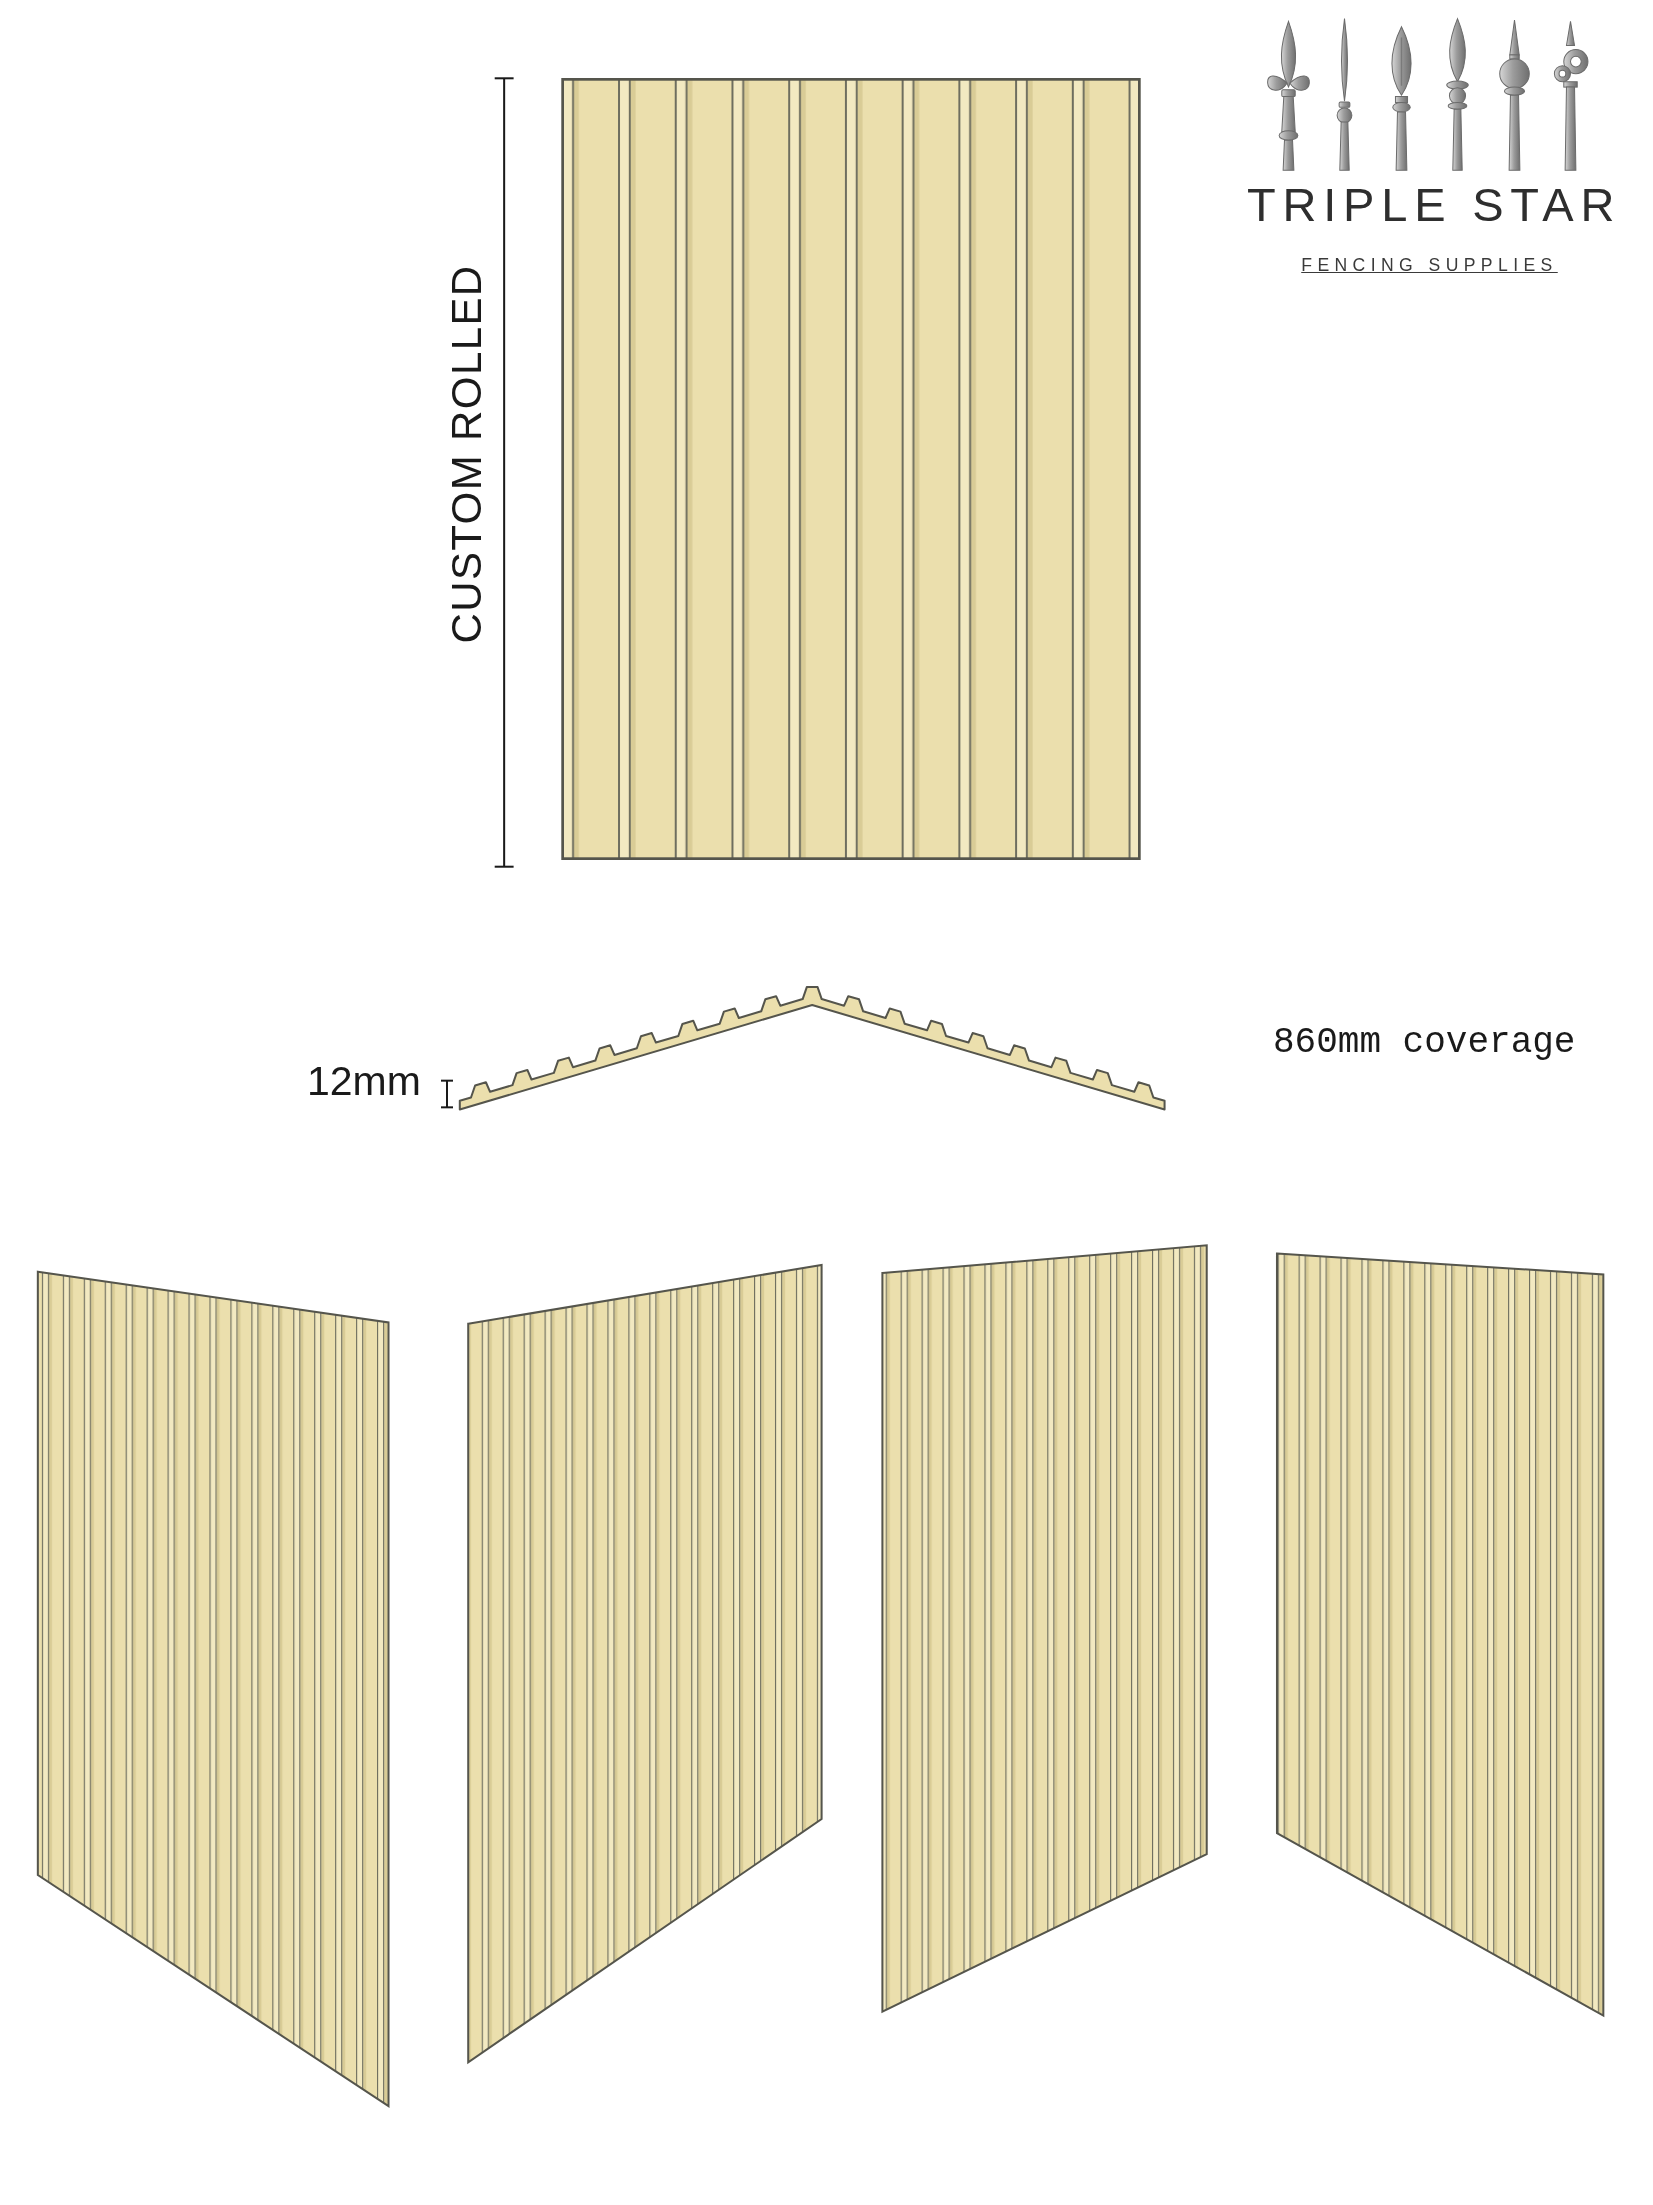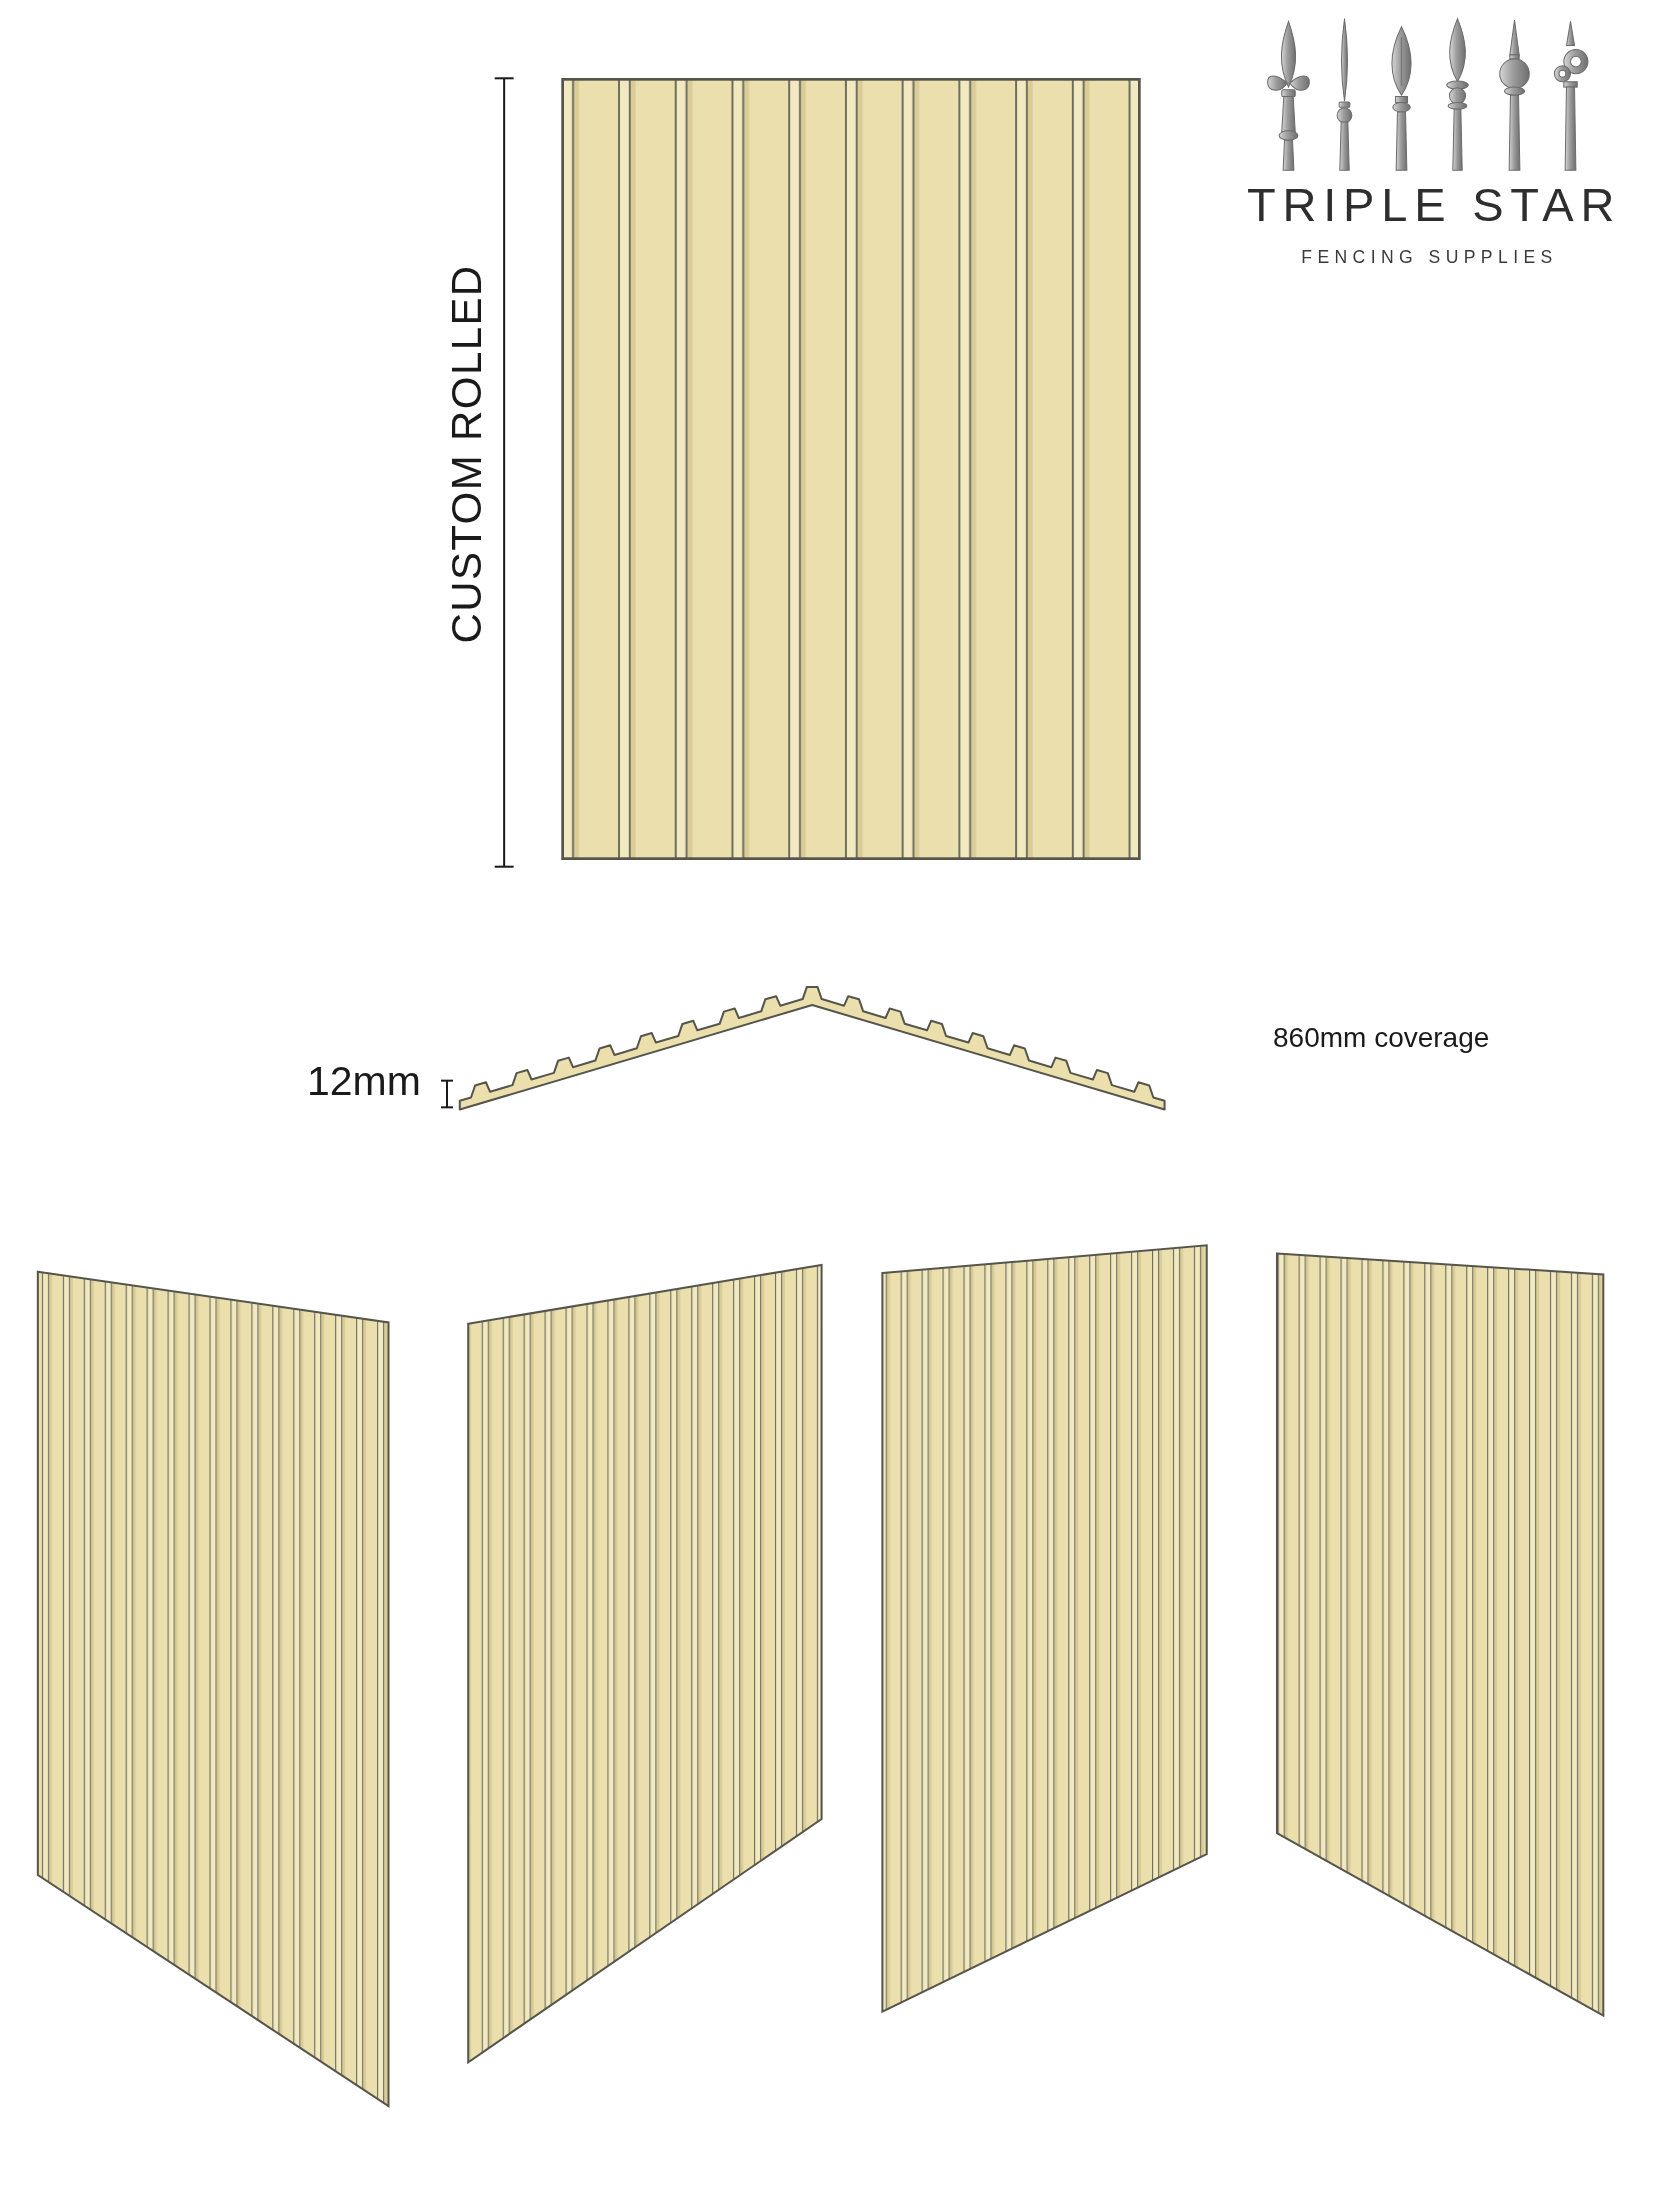--- a/index.html
+++ b/index.html
@@ -7,32 +7,32 @@
   .sheet{position:relative;width:1654px;height:2205px;background:#ffffff;overflow:hidden;}
   .abs{position:absolute;}
 
   
   .custom-rolled-label{
     position:absolute;left:467px;top:454px;
     transform:translate(-50%,-50%) rotate(-90deg);
     white-space:nowrap;font-size:42px;letter-spacing:1.4px;color:#1a1a1a;
   }
   .thickness-label{position:absolute;left:307px;top:1058px;font-size:41px;color:#1a1a1a;}
-  .coverage-label{position:absolute;left:1273px;top:1022px;font-size:28px;color:#1a1a1a;}
+  .coverage-label{position:absolute;left:1273px;top:1022px;font-size:36px;color:#1a1a1a;font-family:Liberation Mono, monospace;}
   .product-code{
     position:absolute;right:62px;top:2107px;
     font-size:62px;letter-spacing:1.4px;color:#000000;white-space:nowrap;
   }
 
   
   .logo{position:absolute;top:13.5px;right:42px;width:365px;text-align:center;}
   .logo-finials{display:flex;justify-content:center;align-items:flex-end;gap:5.4px;height:158px;}
   .finial{display:block;}
   .logo-title{font-size:47px;letter-spacing:6.8px;color:#2e2e2e;margin-top:5px;white-space:nowrap;}
-  .logo-subtitle{font-size:17.6px;letter-spacing:5.4px;color:#3a3a3a;margin-top:15px;white-space:nowrap;}
+  .logo-subtitle{font-size:17.6px;letter-spacing:5.4px;color:#3a3a3a;margin-top:23px;white-space:nowrap;text-decoration:underline;}
 
   svg{display:block;}
 </style>
 </head>
 <body>
 
 <div class="sheet">
 
   <svg class="abs" style="width:0;height:0;left:0;top:0;" aria-hidden="true">
     <defs>

